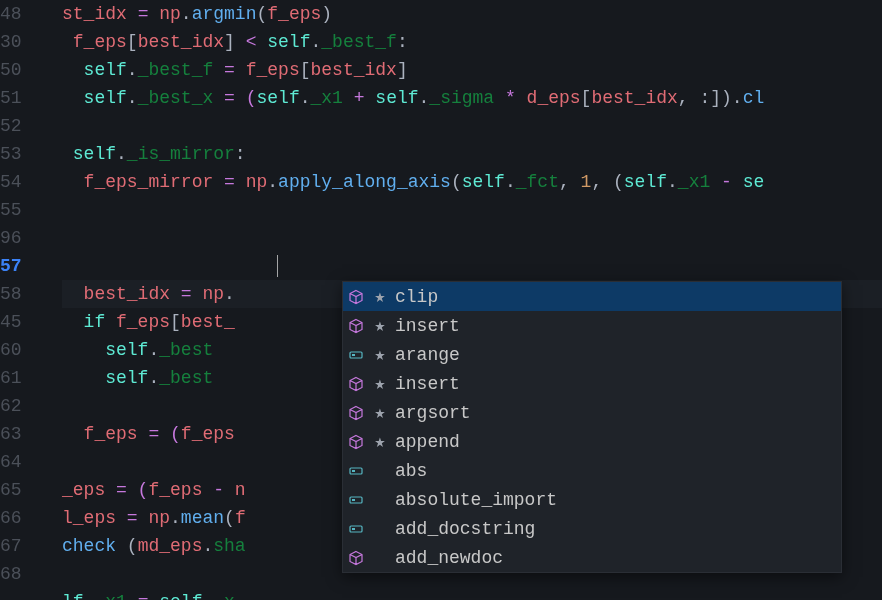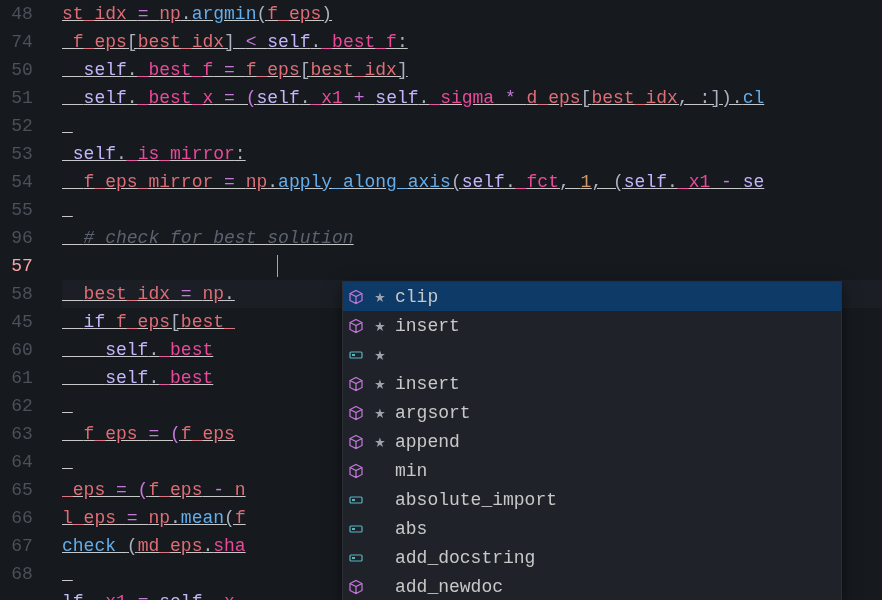--- a/index.html
+++ b/index.html
@@ -15,42 +15,41 @@
     position:relative;
   }
   .editor {
     display:flex;
     width:100%;
     height:100%;
   }
   .gutter {
     width:62px;
     flex:none;
-    text-align:center;
+    text-align:left;
     padding-right:18px;
     color:#4b5059;
     user-select:none;
   }
   .gutter div { height:28px; }
-  .gutter .current { color:#fca5a5; }
+  .gutter .current { color:#3b82f6;font-weight:bold; }
   .code {
     flex:1;
     position:relative;
-    text-decoration:underline;
   }
   .code-lines { position:relative; }
   .line { height:28px; white-space:pre; }
   .line.current { background:#1b1f25;margin-top:28px; }
   .line.blank::before { content:"\00a0"; } 
   
   .tk-var   { color:#e06c75; }   
   .tk-fn    { color:#61afef; }   
-  .tk-kw    { color:#c4b5fd; }   
+  .tk-kw    { color:#5eead4; }   
   .tk-num   { color:#d19a66; }   
-  .tk-prop  { color:#ec4899; }   
+  .tk-prop  { color:#15803d; }   
   .tk-op    { color:#c678dd; }   
   .tk-punct { color:#abb2bf; }
   .tk-cmt   { color:#5c6370; font-style:italic; }
   .tk-plain { color:#abb2bf; }
   
   .suggest {
     position:absolute;
     left:280px;
     top:281px;
     width:500px;
@@ -86,21 +85,21 @@
     left:215px; 
     opacity:0.8;
   }
 </style>
 </head>
 <body>
 
 <div class="editor">
   <div class="gutter">
       <div>48</div>
-      <div>74</div>
+      <div>30</div>
       <div>50</div>
       <div>51</div>
       <div>52</div>
       <div>53</div>
       <div>54</div>
       <div>55</div>
       <div>96</div>
       <div class="current">57</div>
       <div>58</div>
       <div>45</div>
@@ -117,21 +116,21 @@
   <div class="code">
     <div class="code-lines">
         <div class="line"><span class="tk-var">st_idx </span><span class="tk-op">= </span><span class="tk-var">np</span><span class="tk-punct">.</span><span class="tk-fn">argmin</span><span class="tk-punct">(</span><span class="tk-var">f_eps</span><span class="tk-punct">)</span></div>
         <div class="line"><span class="tk-var"> f_eps</span><span class="tk-punct">[</span><span class="tk-var">best_idx</span><span class="tk-punct">] </span><span class="tk-op">&lt; </span><span class="tk-kw">self</span><span class="tk-punct">.</span><span class="tk-prop">_best_f</span><span class="tk-punct">:</span></div>
         <div class="line"><span class="tk-plain">  </span><span class="tk-kw">self</span><span class="tk-punct">.</span><span class="tk-prop">_best_f</span><span class="tk-op"> = </span><span class="tk-var">f_eps</span><span class="tk-punct">[</span><span class="tk-var">best_idx</span><span class="tk-punct">]</span></div>
         <div class="line"><span class="tk-plain">  </span><span class="tk-kw">self</span><span class="tk-punct">.</span><span class="tk-prop">_best_x</span><span class="tk-op"> = (</span><span class="tk-kw">self</span><span class="tk-punct">.</span><span class="tk-prop">_x1</span><span class="tk-op"> + </span><span class="tk-kw">self</span><span class="tk-punct">.</span><span class="tk-prop">_sigma</span><span class="tk-op"> * </span><span class="tk-var">d_eps</span><span class="tk-punct">[</span><span class="tk-var">best_idx</span><span class="tk-punct">, :]).</span><span class="tk-fn">cl</span></div>
         <div class="line blank"></div>
         <div class="line"><span class="tk-kw"> self</span><span class="tk-punct">.</span><span class="tk-prop">_is_mirror</span><span class="tk-punct">:</span></div>
         <div class="line"><span class="tk-plain">  </span><span class="tk-var">f_eps_mirror </span><span class="tk-op">= </span><span class="tk-var">np</span><span class="tk-punct">.</span><span class="tk-fn">apply_along_axis</span><span class="tk-punct">(</span><span class="tk-kw">self</span><span class="tk-punct">.</span><span class="tk-prop">_fct</span><span class="tk-punct">, </span><span class="tk-num">1</span><span class="tk-punct">, (</span><span class="tk-kw">self</span><span class="tk-punct">.</span><span class="tk-prop">_x1</span><span class="tk-op"> - </span><span class="tk-kw">se</span></div>
         <div class="line blank"></div>
-        <div class="line"><span class="tk-plain">  </span><span class="tk-cmt"># check for best solution</span></div>
+        <div class="line"><span class="tk-plain">  </span></div>
         <div class="line current"><span class="tk-plain">  </span><span class="tk-var">best_idx </span><span class="tk-op">= </span><span class="tk-var">np</span><span class="tk-punct">.</span></div>
         <div class="line"><span class="tk-plain">  </span><span class="tk-kw">if </span><span class="tk-var">f_eps</span><span class="tk-punct">[</span><span class="tk-var">best_</span></div>
         <div class="line"><span class="tk-plain">    </span><span class="tk-kw">self</span><span class="tk-punct">.</span><span class="tk-prop">_best</span></div>
         <div class="line"><span class="tk-plain">    </span><span class="tk-kw">self</span><span class="tk-punct">.</span><span class="tk-prop">_best</span></div>
         <div class="line blank"></div>
         <div class="line"><span class="tk-plain">  </span><span class="tk-var">f_eps </span><span class="tk-op">= (</span><span class="tk-var">f_eps</span></div>
         <div class="line blank"></div>
         <div class="line"><span class="tk-var">_eps </span><span class="tk-op">= (</span><span class="tk-var">f_eps</span><span class="tk-op"> - </span><span class="tk-var">n</span></div>
         <div class="line"><span class="tk-var">l_eps </span><span class="tk-op">= </span><span class="tk-var">np</span><span class="tk-punct">.</span><span class="tk-fn">mean</span><span class="tk-punct">(</span><span class="tk-var">f</span></div>
         <div class="line"><span class="tk-fn">check </span><span class="tk-punct">(</span><span class="tk-var">md_eps</span><span class="tk-punct">.</span><span class="tk-prop">sha</span></div>
@@ -159,20 +158,21 @@
           <span class="sug-label">insert</span>
         </div>
         <div class="sug-row">
           <span class="sug-icon">
             <svg width="16" height="16" viewBox="0 0 16 16">
               <rect x="2" y="5" width="12" height="6" rx="1" fill="none" stroke="#56b6c2" stroke-width="1.2"></rect>
               <rect x="4" y="7" width="3" height="2" fill="#56b6c2"></rect>
             </svg>
           </span>
           <span class="sug-star">★</span>
+          <span class="sug-label">arange</span>
         </div>
         <div class="sug-row">
           <span class="sug-icon">
             <svg width="16" height="16" viewBox="0 0 16 16">
               <path fill="none" stroke="#c678dd" stroke-width="1.2" d="M8 1.5 14 4.5v7L8 14.5 2 11.5v-7z M2 4.5 8 7.5 14 4.5 M8 7.5v7"></path>
             </svg>
           </span>
           <span class="sug-star">★</span>
           <span class="sug-label">insert</span>
         </div>
@@ -190,45 +190,36 @@
             <svg width="16" height="16" viewBox="0 0 16 16">
               <path fill="none" stroke="#c678dd" stroke-width="1.2" d="M8 1.5 14 4.5v7L8 14.5 2 11.5v-7z M2 4.5 8 7.5 14 4.5 M8 7.5v7"></path>
             </svg>
           </span>
           <span class="sug-star">★</span>
           <span class="sug-label">append</span>
         </div>
         <div class="sug-row">
           <span class="sug-icon">
             <svg width="16" height="16" viewBox="0 0 16 16">
-              <path fill="none" stroke="#c678dd" stroke-width="1.2" d="M8 1.5 14 4.5v7L8 14.5 2 11.5v-7z M2 4.5 8 7.5 14 4.5 M8 7.5v7"></path>
-            </svg>
-          </span>
-          <span class="sug-star"></span>
-          <span class="sug-label">min</span>
+              <rect x="2" y="5" width="12" height="6" rx="1" fill="none" stroke="#56b6c2" stroke-width="1.2"></rect>
+              <rect x="4" y="7" width="3" height="2" fill="#56b6c2"></rect>
+            </svg>
+          </span>
+          <span class="sug-star"></span>
+          <span class="sug-label">abs</span>
         </div>
         <div class="sug-row">
           <span class="sug-icon">
             <svg width="16" height="16" viewBox="0 0 16 16">
               <rect x="2" y="5" width="12" height="6" rx="1" fill="none" stroke="#56b6c2" stroke-width="1.2"></rect>
               <rect x="4" y="7" width="3" height="2" fill="#56b6c2"></rect>
             </svg>
           </span>
           <span class="sug-star"></span>
           <span class="sug-label">absolute_import</span>
-        </div>
-        <div class="sug-row">
-          <span class="sug-icon">
-            <svg width="16" height="16" viewBox="0 0 16 16">
-              <rect x="2" y="5" width="12" height="6" rx="1" fill="none" stroke="#56b6c2" stroke-width="1.2"></rect>
-              <rect x="4" y="7" width="3" height="2" fill="#56b6c2"></rect>
-            </svg>
-          </span>
-          <span class="sug-star"></span>
-          <span class="sug-label">abs</span>
         </div>
         <div class="sug-row">
           <span class="sug-icon">
             <svg width="16" height="16" viewBox="0 0 16 16">
               <rect x="2" y="5" width="12" height="6" rx="1" fill="none" stroke="#56b6c2" stroke-width="1.2"></rect>
               <rect x="4" y="7" width="3" height="2" fill="#56b6c2"></rect>
             </svg>
           </span>
           <span class="sug-star"></span>
           <span class="sug-label">add_docstring</span>

